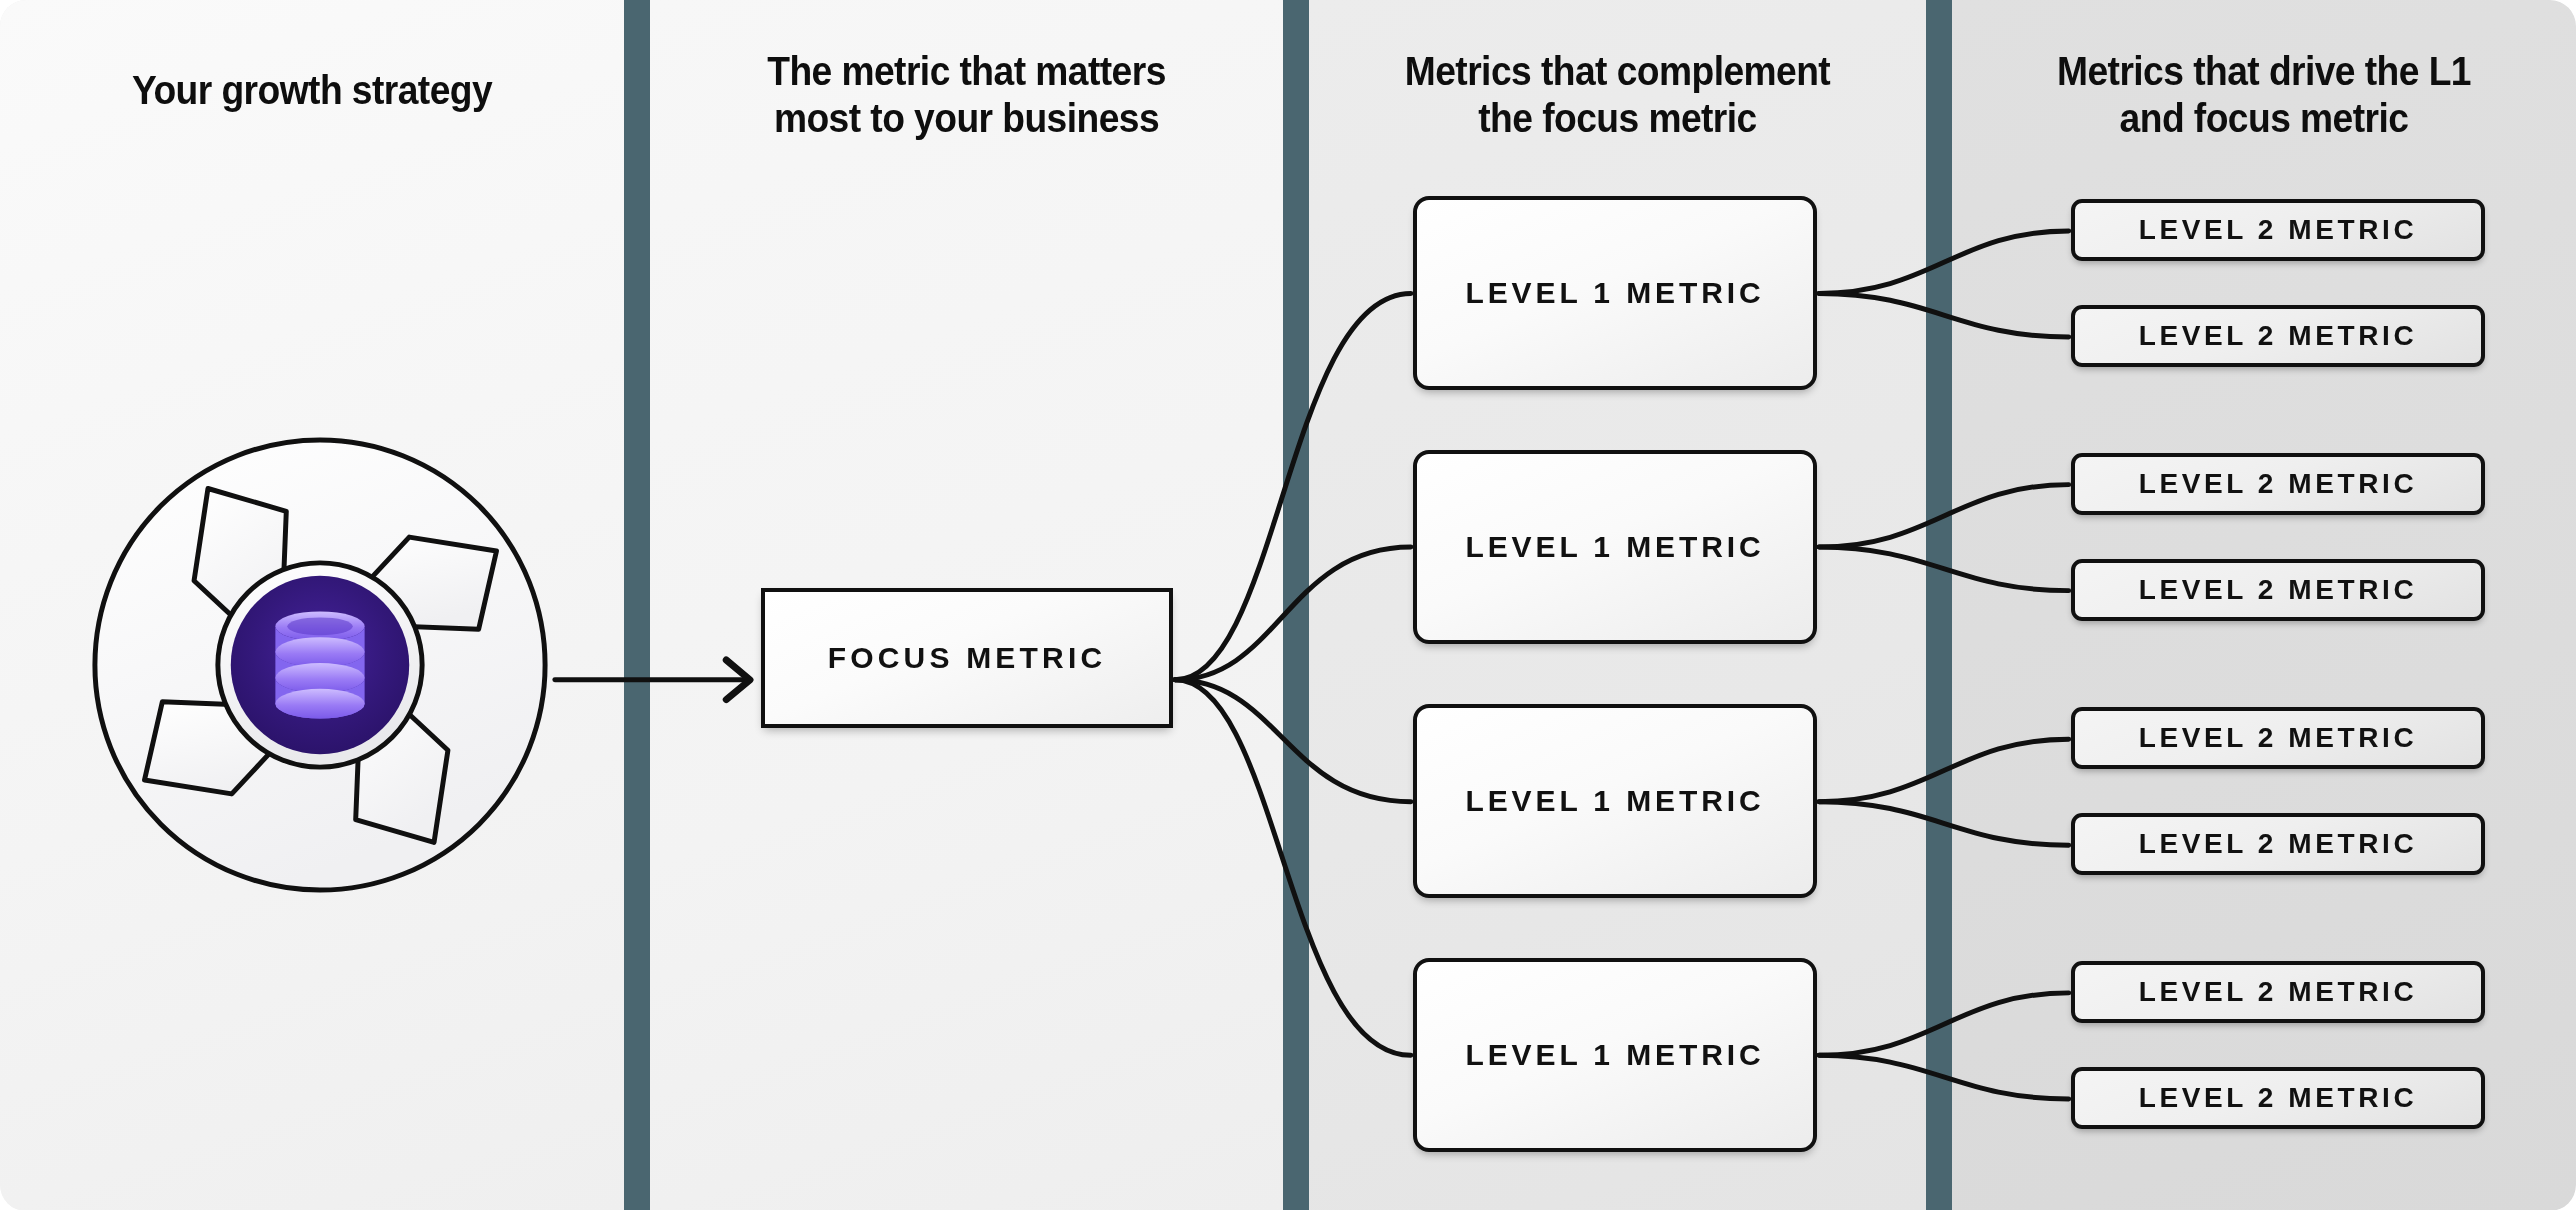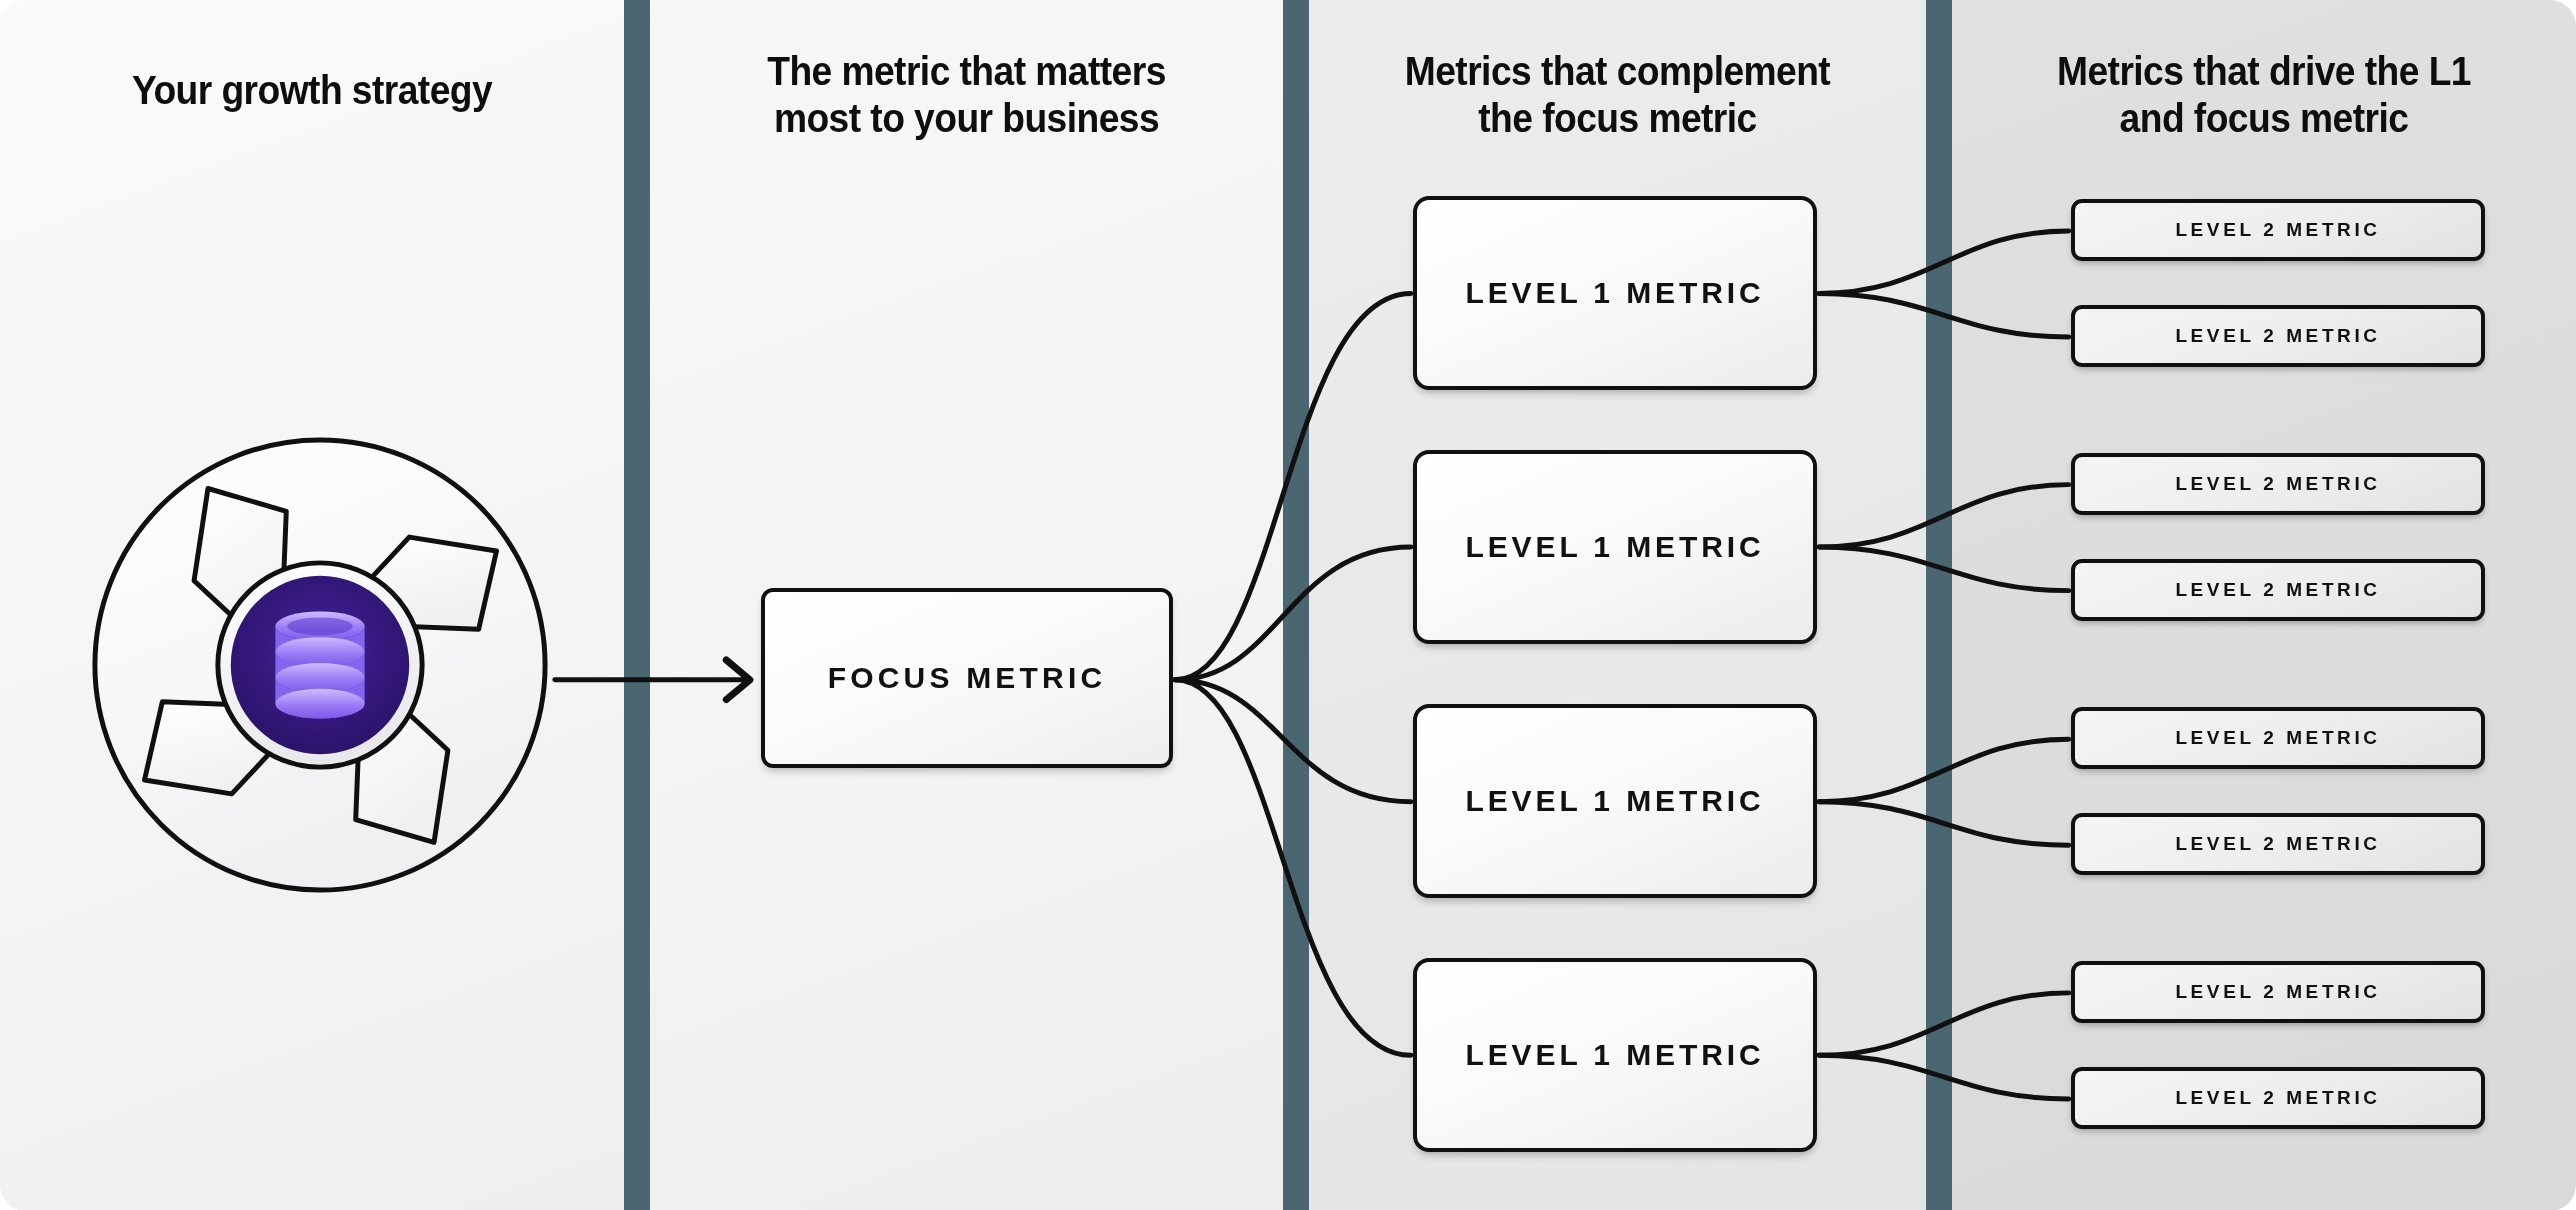--- a/index.html
+++ b/index.html
@@ -40,35 +40,35 @@
 
   
   #links{position:absolute;left:0;top:0;width:2576px;height:1211px;pointer-events:none;}
 
   
   .node{position:absolute;display:flex;align-items:center;justify-content:center;
         border:4px solid #101010;color:#111111;font-weight:700;
         text-align:center;box-sizing:border-box;}
   .node span{display:block;}
 
-  #focus-metric{left:761px;top:588px;width:412px;height:180px;border-radius:12px;
+  #focus-metric{left:761px;top:588px;width:412px;height:140px;border-radius:0;
      background:linear-gradient(157deg,#ffffff 0%,#fbfbfb 42%,#eeeeee 100%);
      box-shadow:0 5px 9px -3px rgba(0,0,0,0.30);justify-content:center;}
   #focus-metric span{font-size:30px;letter-spacing:4.2px;}
 
   .l1{left:1413px;width:404px;height:194px;border-radius:16px;
       background:linear-gradient(157deg,#ffffff 0%,#fafafa 45%,#ececec 100%);
       box-shadow:0 5px 9px -3px rgba(0,0,0,0.30);}
   .l1 span{font-size:30px;letter-spacing:3.9px;}
   #l1-0{top:196px;} #l1-1{top:450px;} #l1-2{top:704px;} #l1-3{top:958px;}
 
   .l2{left:2071px;width:414px;height:62px;border-radius:11px;
       background:linear-gradient(157deg,#f4f4f4 0%,#efefef 45%,#e2e2e2 100%);
       box-shadow:0 4px 7px -2px rgba(0,0,0,0.30);}
-  .l2 span{font-size:19px;letter-spacing:3.6px;}
+  .l2 span{font-size:28px;letter-spacing:3.6px;}
   #l2-0{top:199px;} #l2-1{top:305px;}
   #l2-2{top:453px;} #l2-3{top:559px;}
   #l2-4{top:707px;} #l2-5{top:813px;}
   #l2-6{top:961px;} #l2-7{top:1067px;}
 </style>
 </head>
 <body>
 
 <div id="canvas">
 

